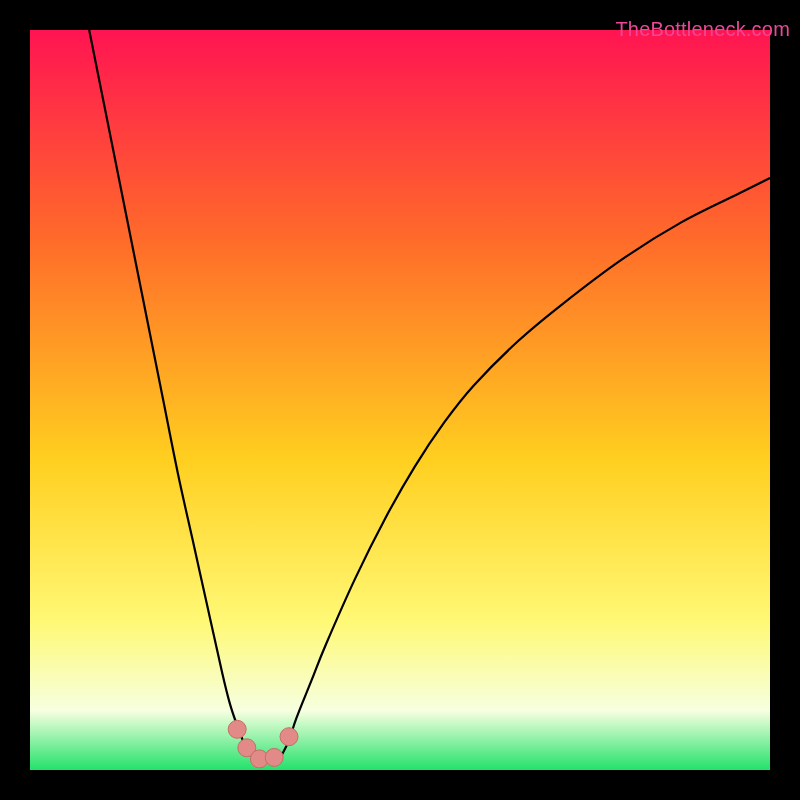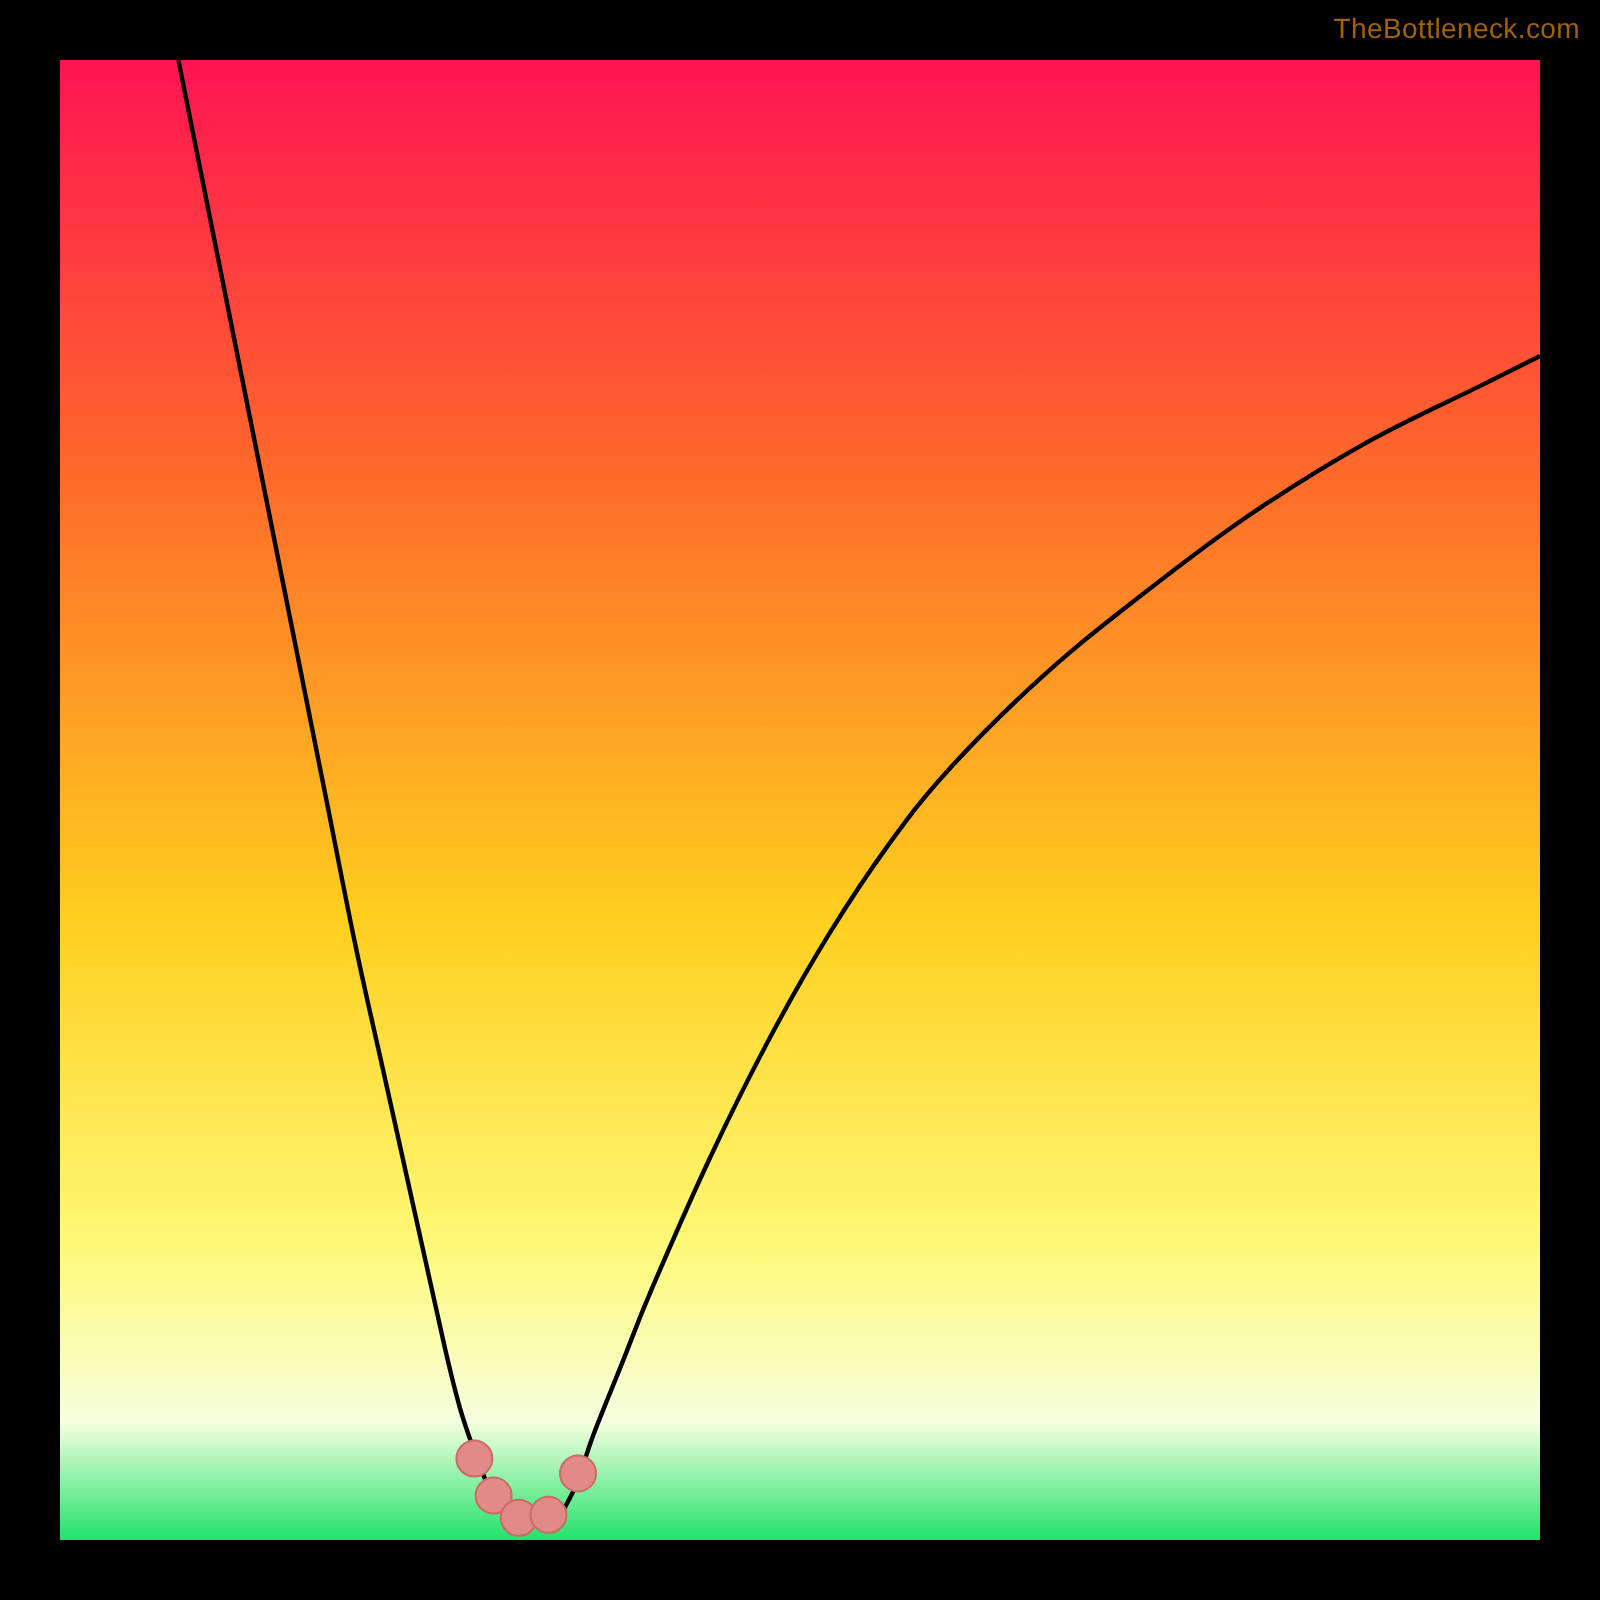--- a/index.html
+++ b/index.html
@@ -19,25 +19,25 @@
   .plot-area {
     position: absolute;
     left: 30px;
     top: 30px;
     width: 740px;
     height: 740px;
     overflow: hidden;
   }
   .watermark {
     position: absolute;
-    top: 6px;
+    top: 18px;
     right: 10px;
     font-family: Arial, Helvetica, sans-serif;
-    font-size: 14px;
-    color: #a16207;
+    font-size: 20px;
+    color: #ec4899;
     font-weight: 500;
     letter-spacing: 0.2px;
   }
   svg {
     display: block;
   }
 </style>
 </head>
 <body>
 <div class="frame">

